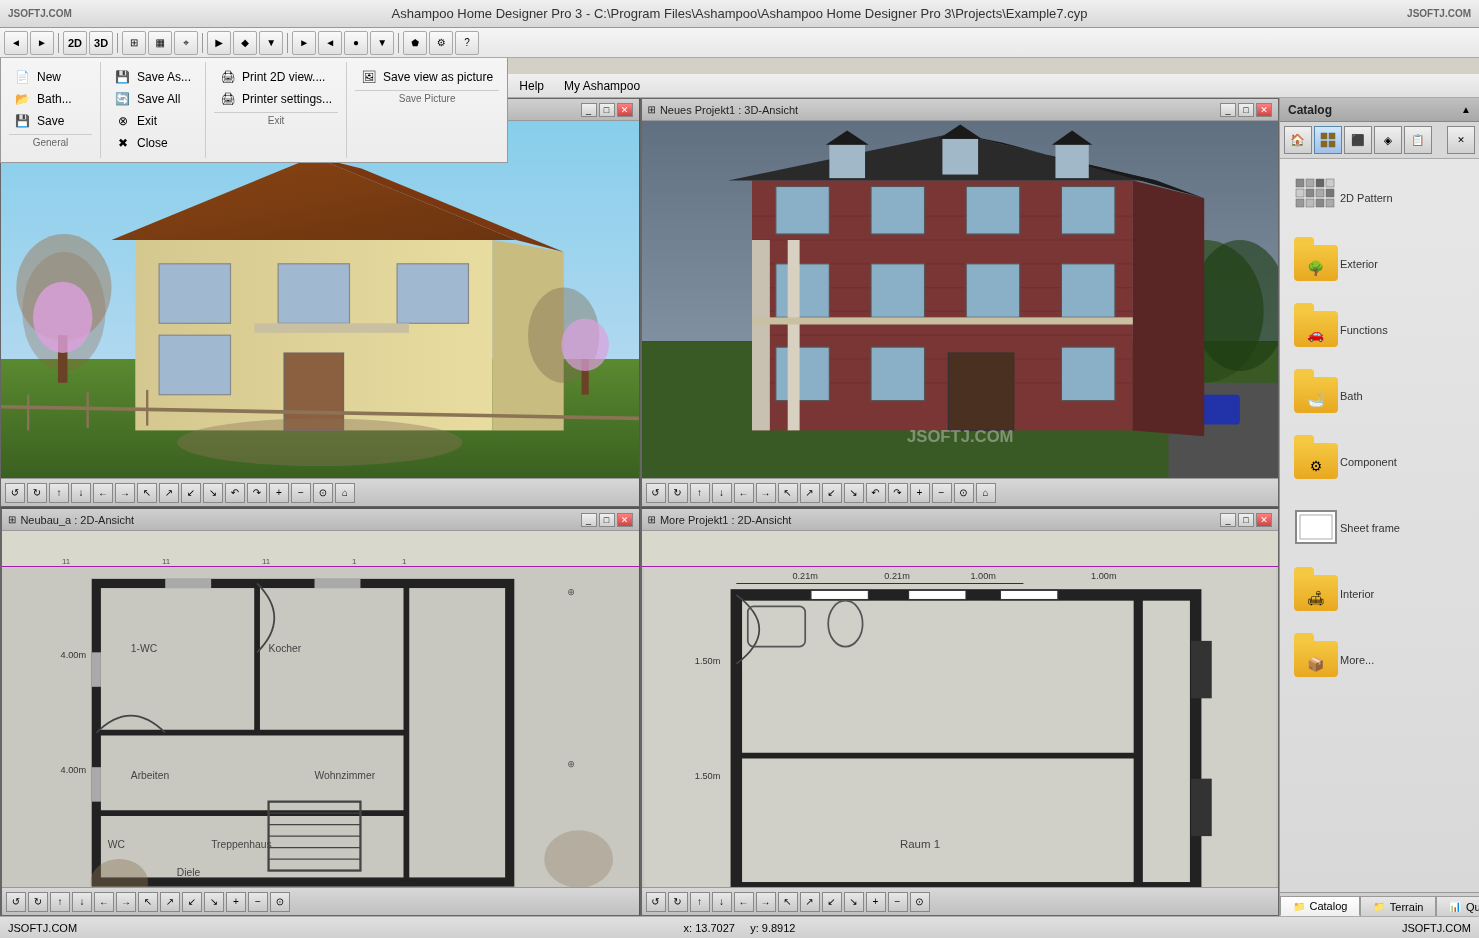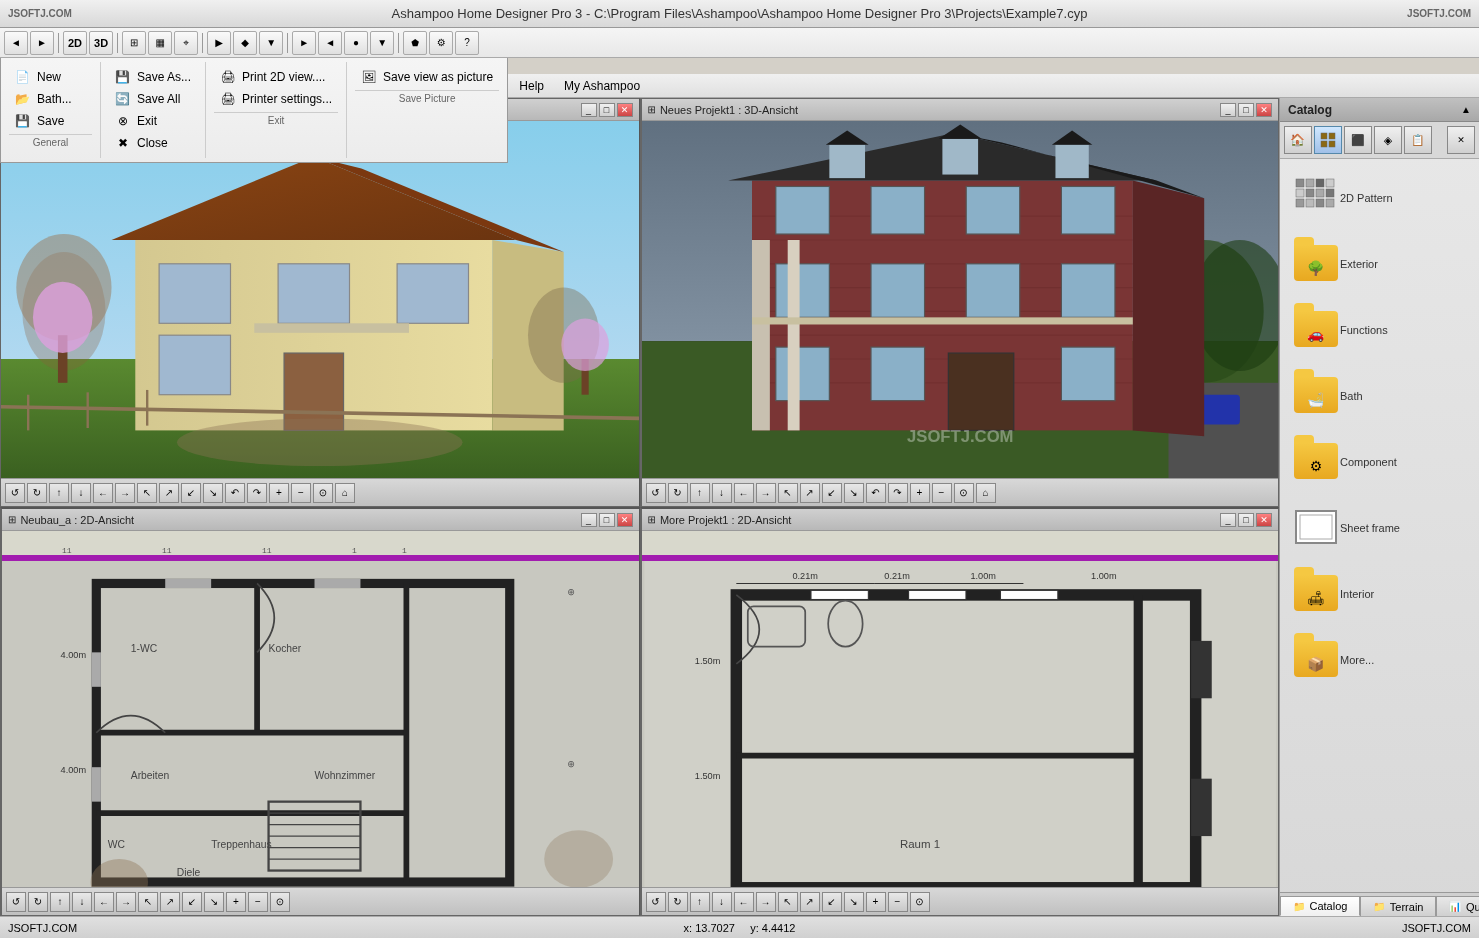--- a/index.html
+++ b/index.html
@@ -341,29 +341,28 @@
       height: 100%;
       background: #c8c8c0;
       position: relative;
       overflow: hidden;
     }
     
     
     .ruler {
       position: absolute;
       top: 0; left: 0; right: 0;
-      height: 30px;
+      height: 36px;
       background: #d8d8cc;
-      border-bottom: 6px solid #a21caf;
+      border-bottom: 1px solid #a21caf;
       display: flex;
       align-items: flex-end;
       padding-bottom: 2px;
       font-size: 9px;
       color: #444;
-      font-family: Liberation Mono, monospace;
     }
   </style>
 </head>
 <body>
 
 <div id="app-container">
 
   <div id="title-bar">
     <span class="logo">JSOFTJ.COM</span>
     <span class="title">Ashampoo Home Designer Pro 3 - C:\Program Files\Ashampoo\Ashampoo Home Designer Pro 3\Projects\Example7.cyp</span>
@@ -960,18 +959,18 @@
 
     </div>
 
   </div>
 
   <div id="status-bar">
     <span>JSOFTJ.COM</span>
     <span>
       <span>x: 13.7027</span>
       &nbsp;&nbsp;&nbsp;
-      <span>y: 4.4412</span>
+      <span>y: 9.8912</span>
     </span>
     <span>JSOFTJ.COM</span>
   </div>
 
 </div>
 
 </body></html>

